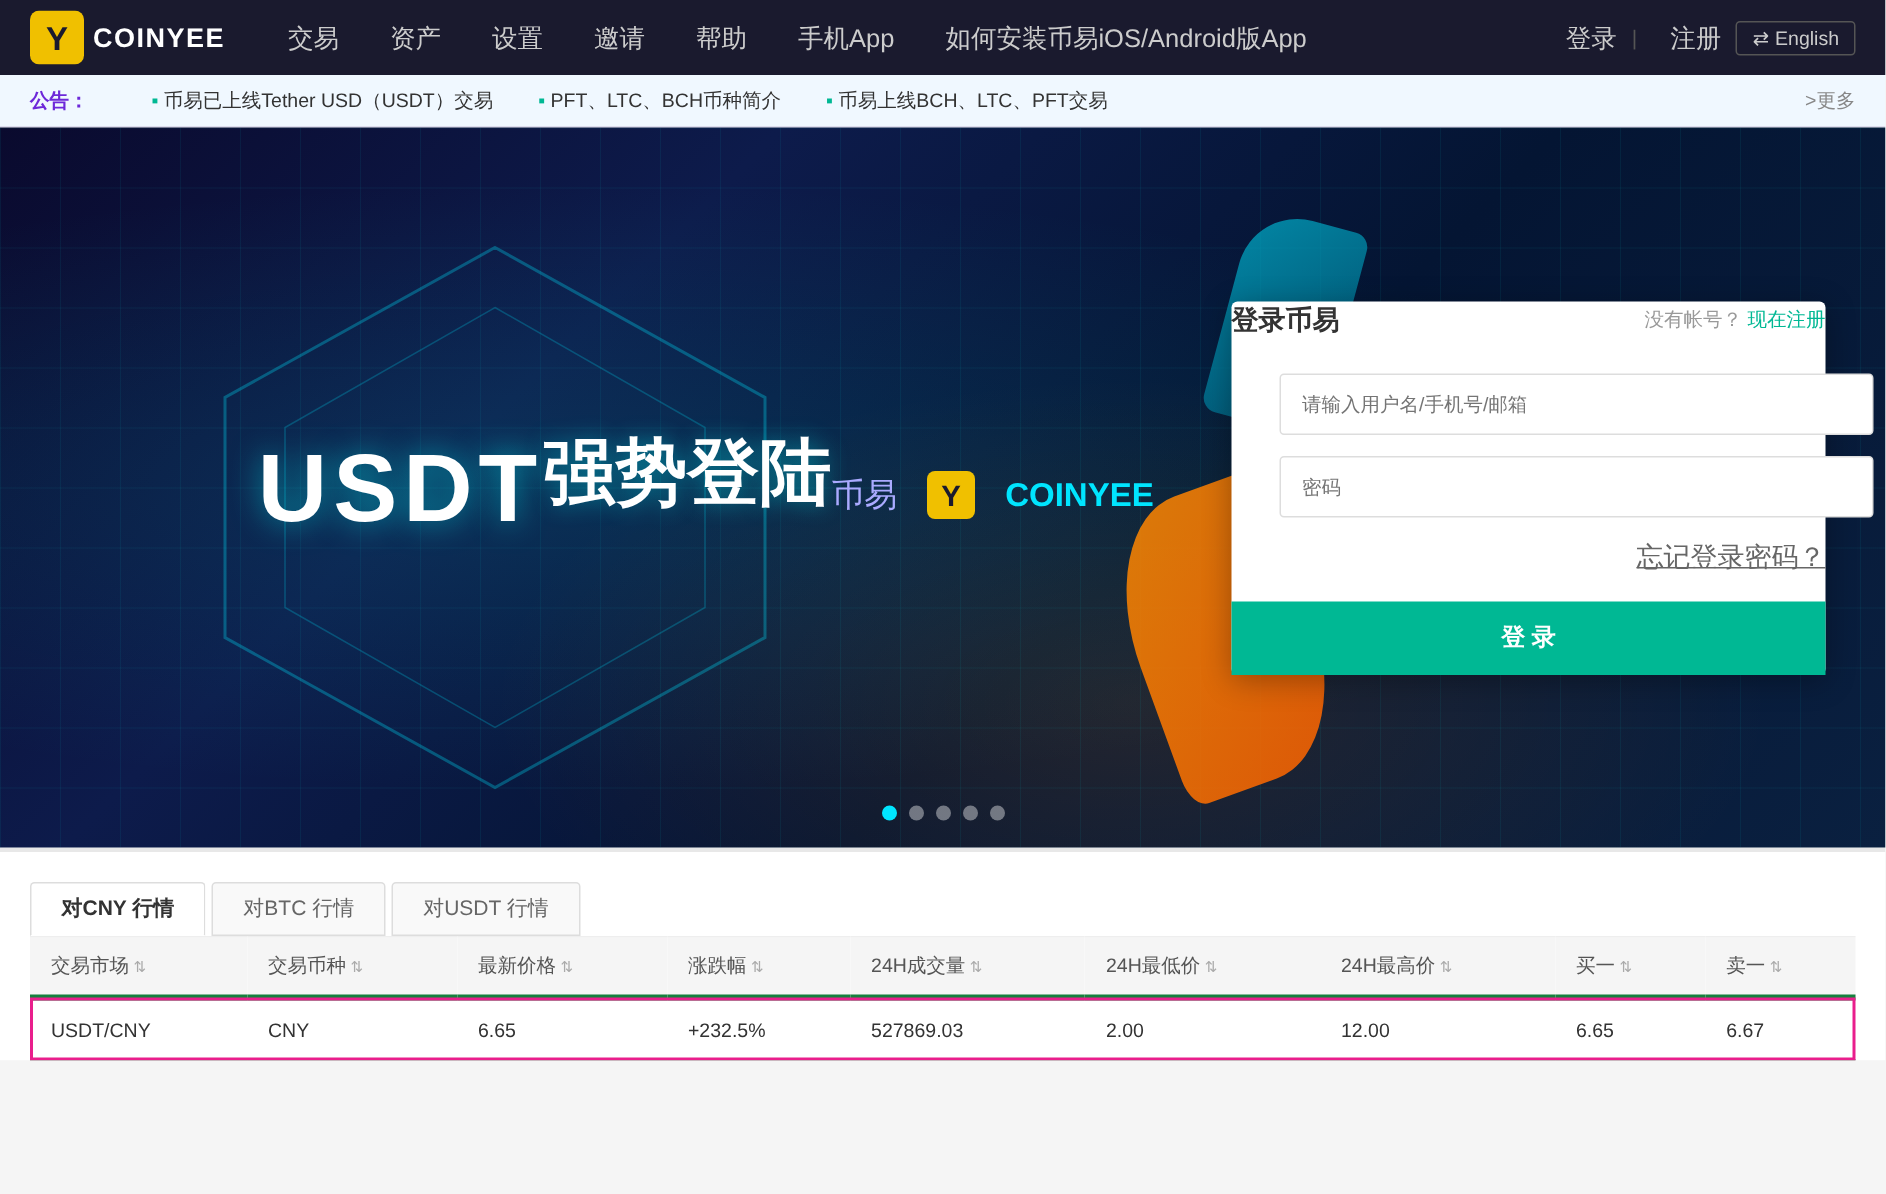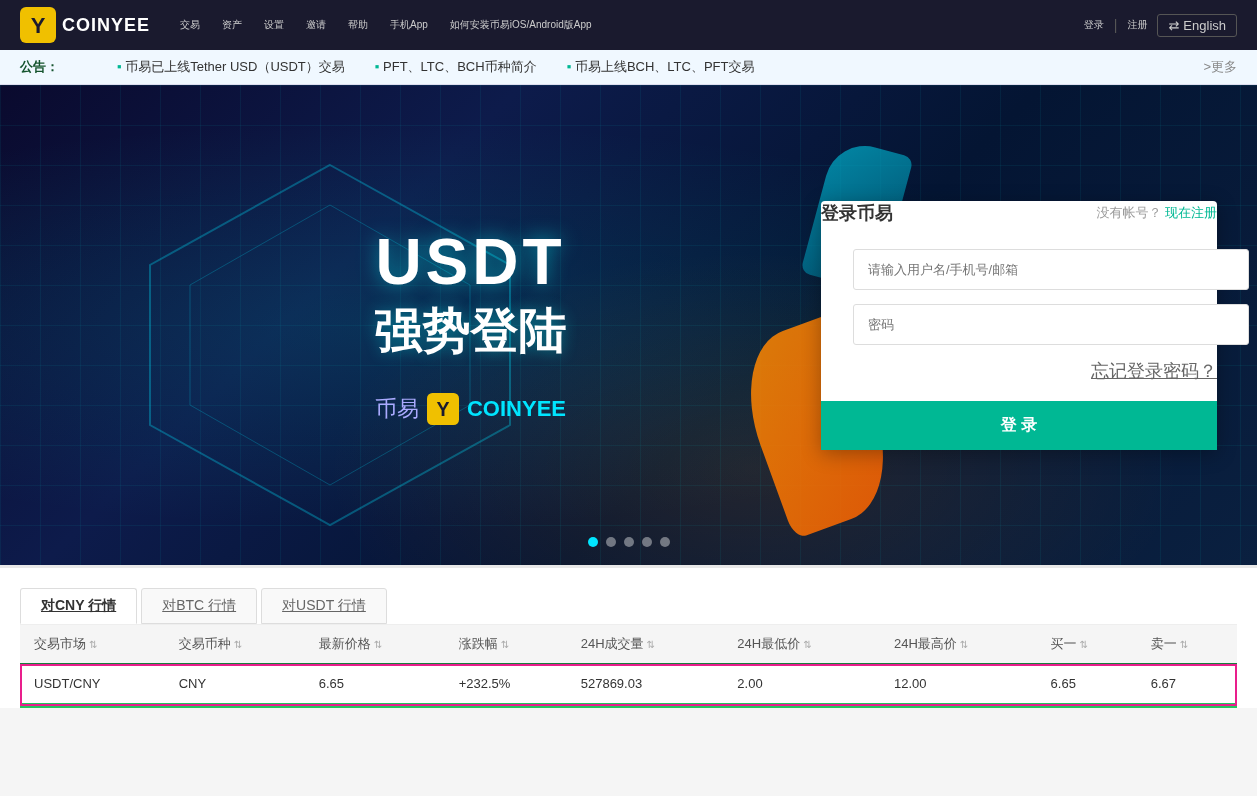--- a/index.html
+++ b/index.html
@@ -31,22 +31,23 @@
       letter-spacing: 1px;
     }
     .nav-links {
       display: flex;
       gap: 22px;
       flex: 1;
     }
     .nav-link {
       color: #ccc;
       text-decoration: none;
-      font-size: 10px;
-      cursor: pointer;
+      font-size: 17px;
+      cursor: pointer;
+      margin-left: 12px;
     }
     .nav-right {
       display: flex;
       align-items: center;
       gap: 10px;
       font-size: 14px;
     }
     .nav-right a {
       color: #ccc;
       text-decoration: none;
@@ -67,21 +68,21 @@
     
     .announcement {
       background: #f0f8ff;
       border-bottom: 1px solid #dde;
       padding: 8px 20px;
       display: flex;
       align-items: center;
       gap: 30px;
       font-size: 13px;
     }
-    .ann-label { color: #14532d; font-weight: bold; margin-right: 28px; }
+    .ann-label { color: #6d28d9; font-weight: bold; margin-right: 12px; }
     .ann-item { color: #333; }
     .ann-item::before { content: '▪ '; color: #00b894; }
     .ann-more { margin-left: auto; color: #888; cursor: pointer; }
 
     
     .hero {
       position: relative;
       height: 480px;
       background: linear-gradient(135deg, #0a0a2e 0%, #0d1b4b 30%, #041533 60%, #0a2040 100%);
       overflow: hidden;
@@ -107,21 +108,21 @@
       z-index: 2;
       display: flex;
       justify-content: center;
       align-items: center;
       height: 100%;
       padding: 40px;
     }
     .hero-text-area {
       flex: 1;
       display: flex;
-      flex-direction: column;
+      flex-direction: row;
       align-items: center;
       justify-content: center;
       padding-left: 80px;
       text-align: right;
     }
     .hero-usdt {
       font-size: 64px;
       font-weight: 900;
       color: #fff;
       text-shadow: 0 0 20px rgba(0,255,255,0.5);
@@ -130,21 +131,21 @@
     .hero-subtitle {
       font-size: 48px;
       font-weight: 900;
       color: #fff;
       text-shadow: 0 0 15px rgba(0,255,255,0.4);
       margin-bottom: 20px;
     }
     .hero-brand {
       display: flex;
       align-items: center;
-      gap: 8px;
+      gap: 20px;
       margin-top: 10px;
     }
     .hero-brand-name {
       font-size: 22px;
       color: #aaf;
     }
     .hero-brand-logo {
       font-size: 22px;
       color: #00e5ff;
       font-weight: bold;
@@ -265,49 +266,48 @@
     }
     .market-tab {
       border: 1px solid #ddd;
       padding: 8px 20px;
       font-size: 14px;
       cursor: pointer;
       background: #f9f9f9;
       color: #666;
       border-radius: 3px 3px 0 0;
       margin-right: 4px;
-      text-decoration: underline;
     }
     .market-tab.active {
       background: #fff;
       color: #333;
       border-bottom: 1px solid #fff;
       font-weight: bold;
     }
     .market-table {
       width: 100%;
       border-collapse: collapse;
       margin-top: 0;
     }
     .market-table th {
       background: #f5f5f5;
       padding: 10px 14px;
       text-align: left;
       font-size: 13px;
       color: #555;
-      border-bottom: 1px solid #15803d;
+      border-bottom: 4px solid #15803d;
       border-top: 1px solid #eee;
       font-weight: normal;
     }
     .market-table th .sort-icon { color: #aaa; font-size: 10px; margin-left: 3px; }
     .market-table td {
       padding: 12px 14px;
       font-size: 13px;
       color: #333;
-      border-bottom: 5px solid #22c55e;
+      border-bottom: 1px solid #22c55e;
     }
     .text-pink { color: #e91e8c; }
     .text-blue { color: #1e88e5; cursor: pointer; }
   </style>
 </head>
 <body>
 
 <nav class="navbar">
   <div class="logo">
     <svg class="logo-icon" viewBox="0 0 36 36">

